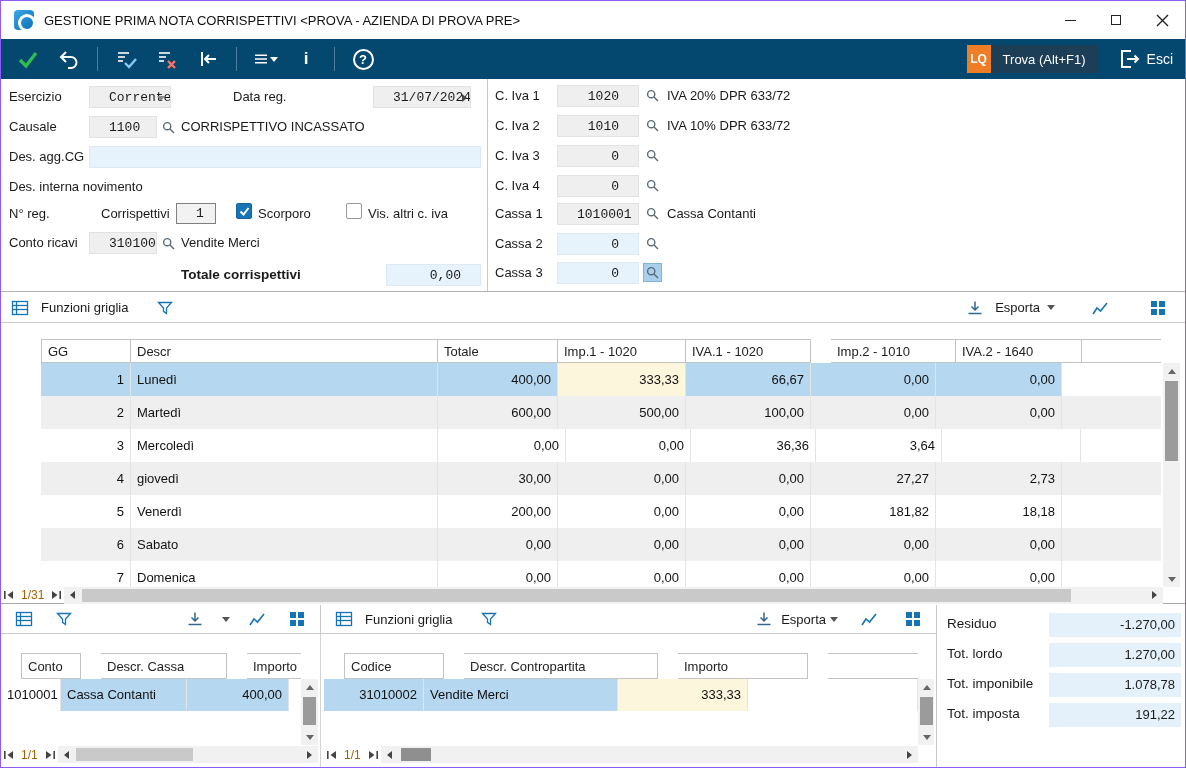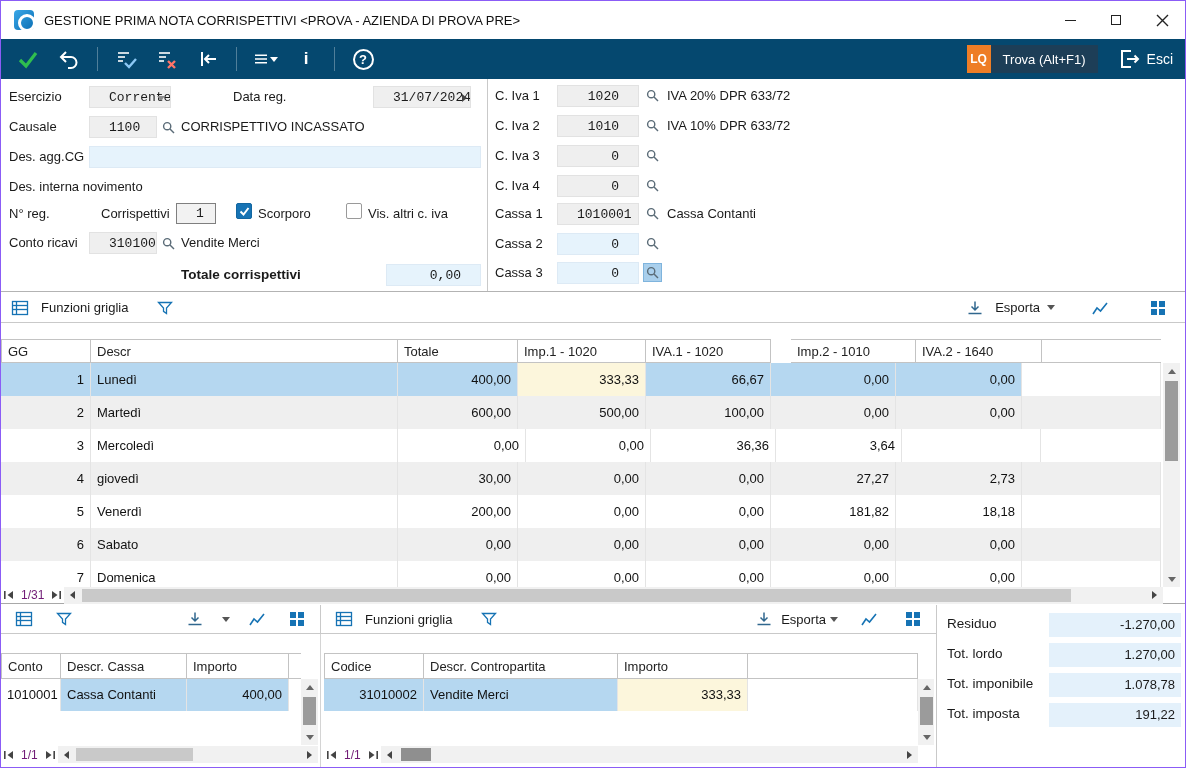--- a/index.html
+++ b/index.html
@@ -73,36 +73,36 @@
   .g-cell { flex:0 0 auto; padding:0 6px; white-space:nowrap; overflow:hidden; font-size:13px; }
   .g-hcell { height:24px; line-height:23px; background:#fff; border-top:1px solid #c3c3c3;
              border-bottom:1px solid #c3c3c3; border-right:1px solid #c3c3c3; color:#222; }
   .g-head .g-hcell:first-child { border-left:1px solid #c3c3c3; }
   .g-bcell { height:33px; line-height:33px; border-right:1px solid #e4e4e4; color:#111; background:#fff; }
   .alt .g-bcell { background:#efefef; }
   .sel .g-bcell { background:var(--selection,#B5D7F0); }
   .sel .g-bcell.filler { background:#fff; }
   .sel .g-bcell.nosel { background:#fff; }
   .g-bcell.focus { background:var(--focus_cell,#FCF6DC); }
-  .maingrid { position:absolute; top:338px; left:0; width:1160px; height:248px; overflow:hidden; background:#fff; }
+  .maingrid { position:absolute; top:338px; left:0; width:1160px; height:248px; overflow:hidden; background:#fff;padding-left:40px; }
   .bgrid .g-bcell { height:32px; line-height:32px; }
-  .bgrid .g-hcell { height:26px; line-height:25px; }
+  .bgrid .g-hcell { height:26px; line-height:25px;margin-left:20px; }
   #cassa-grid { position:absolute; top:652px; left:0; width:300px; overflow:hidden; }
   #contro-grid { position:absolute; top:652px; left:323px; width:594px; overflow:hidden; }
 
   
   .vsb { position:absolute; width:17px; background:#f1f1f1; }
   .vsb .sb-btn { position:absolute; left:0; width:17px; height:16px; display:flex; align-items:center; justify-content:center; }
   .vsb .sb-thumb { position:absolute; left:2px; width:13px; background:#9b9b9b; }
   .hsb { position:relative; flex:1 1 auto; height:17px; background:#f1f1f1; display:flex; align-items:center; }
   .hsb .sb-btn { width:17px; height:17px; display:flex; align-items:center; justify-content:center; flex:0 0 auto; }
   .hsb .sb-thumb { position:absolute; top:2px; height:13px; background:#c9c9c9; }
 
   
-  .pg { position:absolute; height:17px; display:flex; align-items:center; background:#fff; font-size:12px; color:#701a75; }
+  .pg { position:absolute; height:17px; display:flex; align-items:center; background:#fff; font-size:12px; color:#a16207; }
   .pg-nav { display:flex; align-items:center; justify-content:center; width:16px; height:17px; }
   .pg-text { margin:0 4px; white-space:nowrap; }
   .pgmain { top:586px; left:0; width:1186px; border-bottom:1px solid #a8a8a8; }
 
   
   .btoolbars { position:absolute; top:604px; left:0; width:935px; height:29px; display:flex; border-bottom:1px solid #c9c9c9; background:#fff; }
   .btb-left { width:320px; display:flex; align-items:center; gap:14px; padding:0 10px; border-right:1px solid #c9c9c9; }
   .btb-right { width:615px; display:flex; align-items:center; padding:0 10px; }
   .spacer { flex:1 1 auto; }
   .bdiv1 { position:absolute; left:319px; top:633px; bottom:0; width:1px; background:#d4d4d4; }

